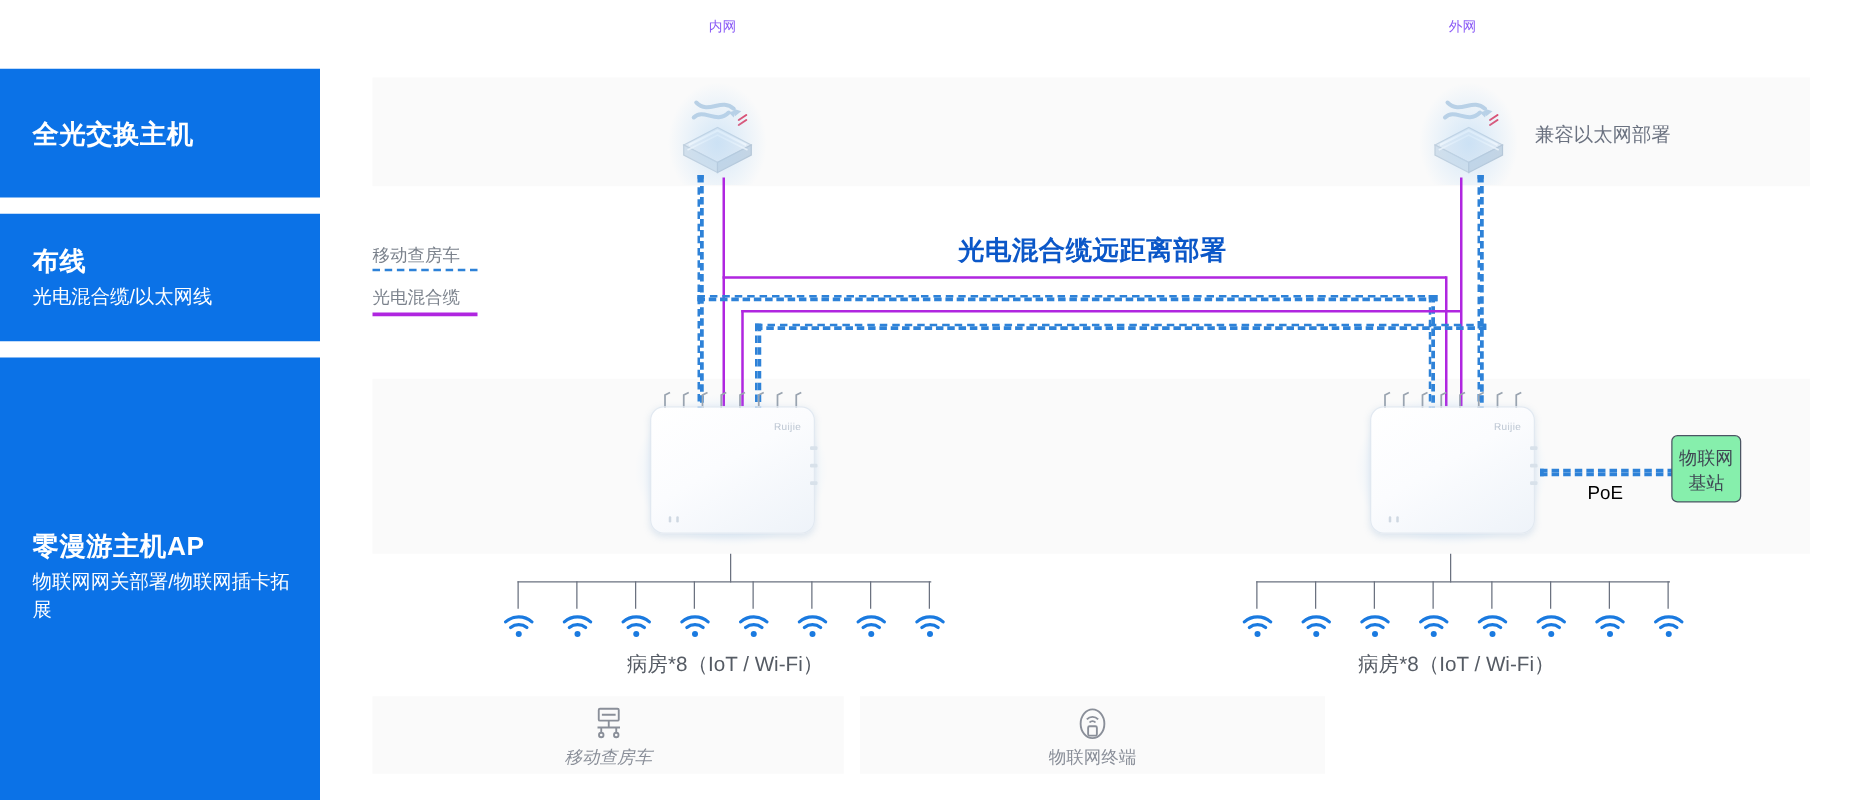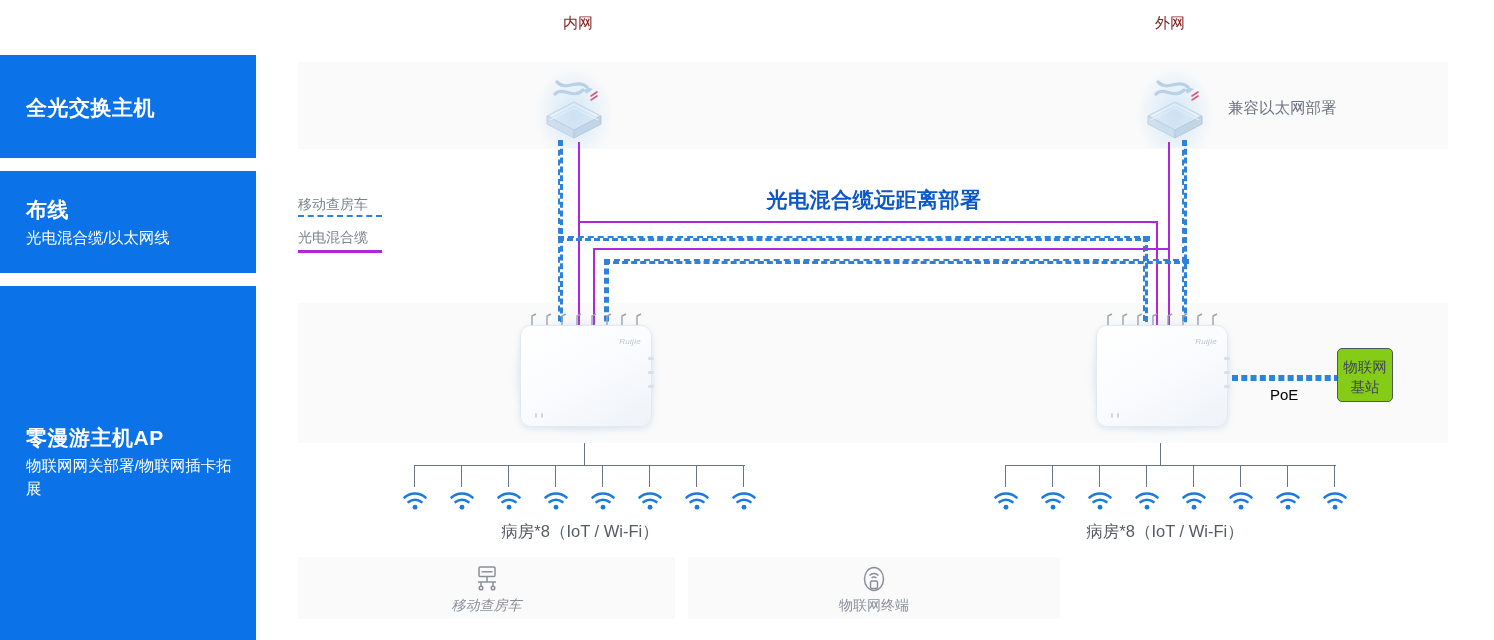--- a/index.html
+++ b/index.html
@@ -24,40 +24,40 @@
   #card-cable .inner{position:absolute;left:26px;top:26px;}
   #card-ap{top:286px;height:354px;width:256px;}
   #card-ap .inner{position:absolute;left:26px;top:139px;width:215px;}
 
   
   .band{position:absolute;background:#fafafa;}
   #band-switch{left:298px;top:62px;width:1150px;height:87px;}
   #band-ap{left:298px;top:303px;width:1150px;height:140px;}
 
   .zone-label{
-    position:absolute;font-size:15px;color:#7f1d1d;
+    position:absolute;font-size:11px;color:#8b5cf6;
     transform:translateX(-50%);white-space:nowrap;
   }
 
   
   .switch-icon{position:absolute;width:70px;height:72px;transform:translateX(-50%);}
   .sw-glow{position:absolute;left:-6px;top:-6px;width:82px;height:84px;
     background:radial-gradient(ellipse at 50% 60%,rgba(180,215,245,.55),rgba(255,255,255,0) 68%);}
 
   .sw-note{position:absolute;font-size:15.5px;color:#6b7280;white-space:nowrap;}
 
   
   .ap{position:absolute;transform:translateX(-50%);width:130px;height:100px;}
   .ap-glow{position:absolute;left:-13px;top:-11px;width:156px;height:124px;border-radius:22px;
     background:radial-gradient(ellipse at 50% 50%,rgba(150,200,250,.55),rgba(200,228,250,0) 70%);}
   .ap-body{position:absolute;left:0;top:0;width:130px;height:100px;border-radius:11px;
     background:linear-gradient(150deg,#ffffff 0%,#fbfcfe 45%,#eef3f9 100%);
     border:1px solid #e2e9f1;box-shadow:0 2px 6px rgba(120,160,200,.22);}
   .ap-logo{position:absolute;right:10px;top:11px;font-size:8px;color:#bcc6d2;
-    font-style:italic;letter-spacing:.3px;}
+    letter-spacing:.3px;}
   .ap-side{position:absolute;right:-4px;width:6px;height:3px;background:#d8e1ea;border-radius:1px;}
   .ap-led{position:absolute;width:2px;height:5px;background:#cfd8e2;border-radius:1px;}
 
   
   .vline{position:absolute;width:0;border-left-width:2px;border-left-style:solid;}
   .hline{position:absolute;height:0;border-top-width:2px;border-top-style:solid;}
   .purple{border-color:#b026e0;}
   .bluedash{border-color:#2e82d8;border-style:dashed !important;}
 
   .hero-title{
@@ -65,21 +65,21 @@
     white-space:nowrap;transform:translateX(-50%);letter-spacing:.5px;
   }
 
   
   .lg-text{position:absolute;font-size:14px;color:#7b828c;white-space:nowrap;}
   .lg-line{position:absolute;height:0;width:84px;}
 
   
   .iot-box{
     position:absolute;box-sizing:border-box;border:1px solid #4b5563;border-radius:5px;
-    background:#84cc16;text-align:center;font-size:14.5px;color:#3f4753;line-height:1.35;
+    background:#86efac;text-align:center;font-size:14.5px;color:#3f4753;line-height:1.35;
     padding-top:9px;
   }
   .poe-label{position:absolute;font-size:15px;color:#000000;white-space:nowrap;}
 
   
   .tree-line{position:absolute;background:#6b7280;}
   .wifi{position:absolute;width:28px;height:20px;transform:translateX(-50%);}
   .ward-label{position:absolute;font-size:16.5px;color:#555b64;white-space:nowrap;transform:translateX(-50%);}
 
   

